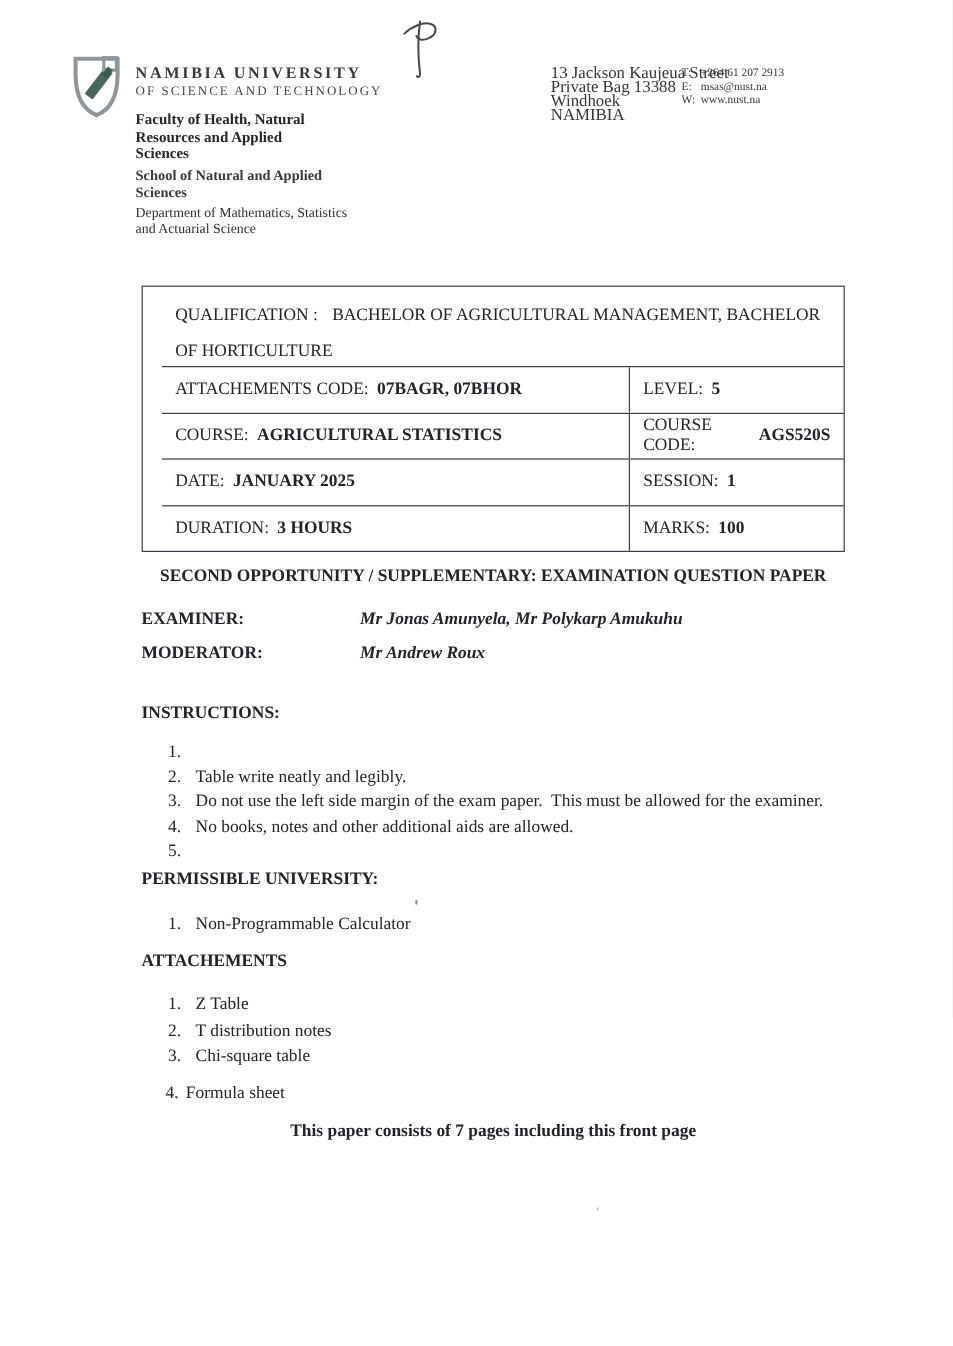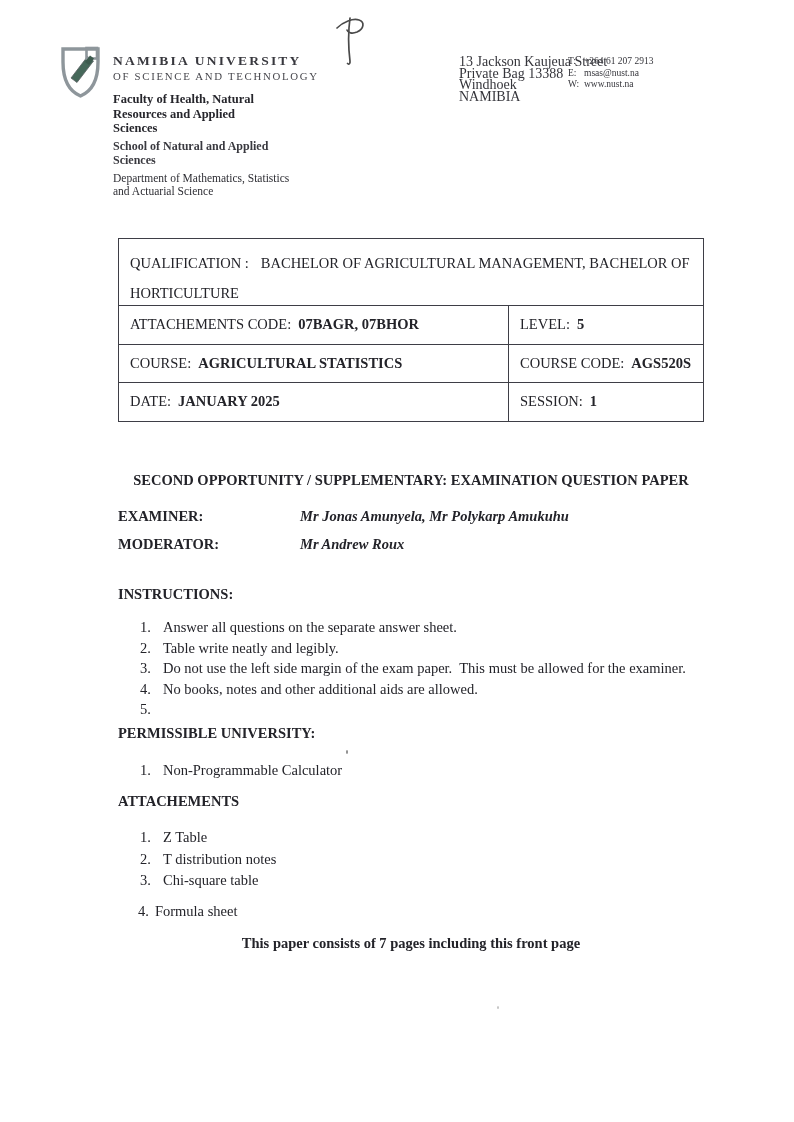--- a/index.html
+++ b/index.html
@@ -47,20 +47,21 @@
   .contact-comm .row{display:flex;}
   .contact-comm .lbl{width:16px;}
   .hand-p{position:absolute;left:333px;top:13px;width:38px;height:58px;}
   .speck{position:absolute;background:#8a8a8a;border-radius:50%;}
   
   .itable{
     position:absolute;left:118px;top:238px;width:586px;
     border:1.8px solid #3e3e46;
     box-sizing:border-box;
     font-size:14.5px;
+    padding-left:16px;
   }
   .trow{display:flex;box-sizing:border-box;border-top:1.8px solid #3e3e46;}
   .trow.first{border-top:none;}
   .cell{box-sizing:border-box;display:flex;align-items:center;padding:0 11px;}
   .cell-full{width:100%;display:block;padding-top:9px;line-height:30px;}
   .cell-l{width:390px;border-right:1.8px solid #3e3e46;}
   .cell-r{flex:1;}
   .r1{height:66px;}
   .rn{height:38.5px;}
   .tv{font-weight:bold;margin-left:7px;}
@@ -175,38 +176,47 @@
     <div class="trow rn">
       <div class="cell cell-l">
         <span>DATE:</span>
         <span class="tv">JANUARY 2025</span>
       </div>
       <div class="cell cell-r">
         <span>SESSION:</span>
         <span class="tv">1</span>
       </div>
     </div>
+    <div class="trow rn">
+      <div class="cell cell-l">
+        <span>DURATION:</span>
+        <span class="tv">3 HOURS</span>
+      </div>
+      <div class="cell cell-r">
+        <span>MARKS:</span>
+        <span class="tv">100</span>
+      </div>
+    </div>
   </div>
 
   <div class="exam-title">SECOND OPPORTUNITY / SUPPLEMENTARY: EXAMINATION QUESTION PAPER</div>
 
   <div class="person-row examiner">
     <span class="plabel">EXAMINER:</span>
     <span class="pvalue">Mr Jonas Amunyela, Mr Polykarp Amukuhu</span>
   </div>
   <div class="person-row moderator">
     <span class="plabel">MODERATOR:</span>
     <span class="pvalue">Mr Andrew Roux</span>
   </div>
 
   <div class="sec-heading h-instructions">INSTRUCTIONS:</div>
   <div class="num-list l-instructions">
     <div class="li">
       <span class="num">1.</span>
-      <span class="txt">Answer all questions on the separate answer sheet.</span>
     </div>
     <div class="li">
       <span class="num">2.</span>
       <span class="txt">Table write neatly and legibly.</span>
     </div>
     <div class="li">
       <span class="num">3.</span>
       <span class="txt">Do not use the left side margin of the exam paper.  This must be allowed for the examiner.</span>
     </div>
     <div class="li">

